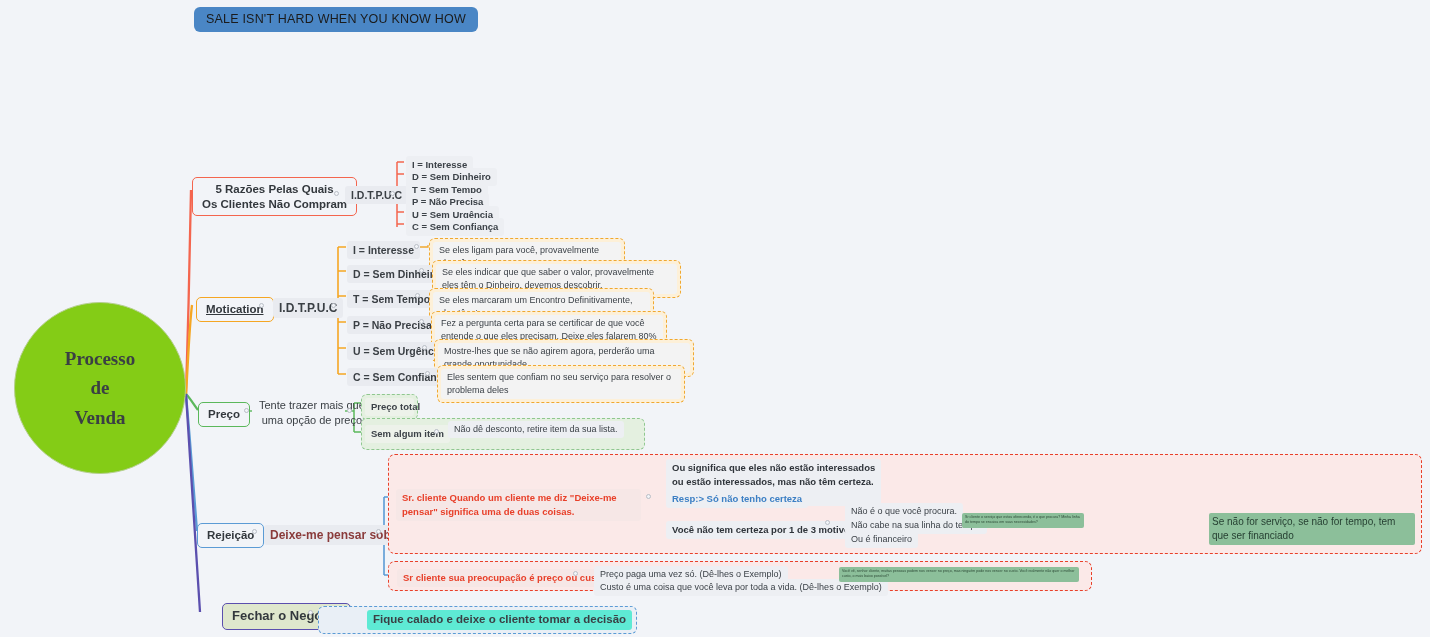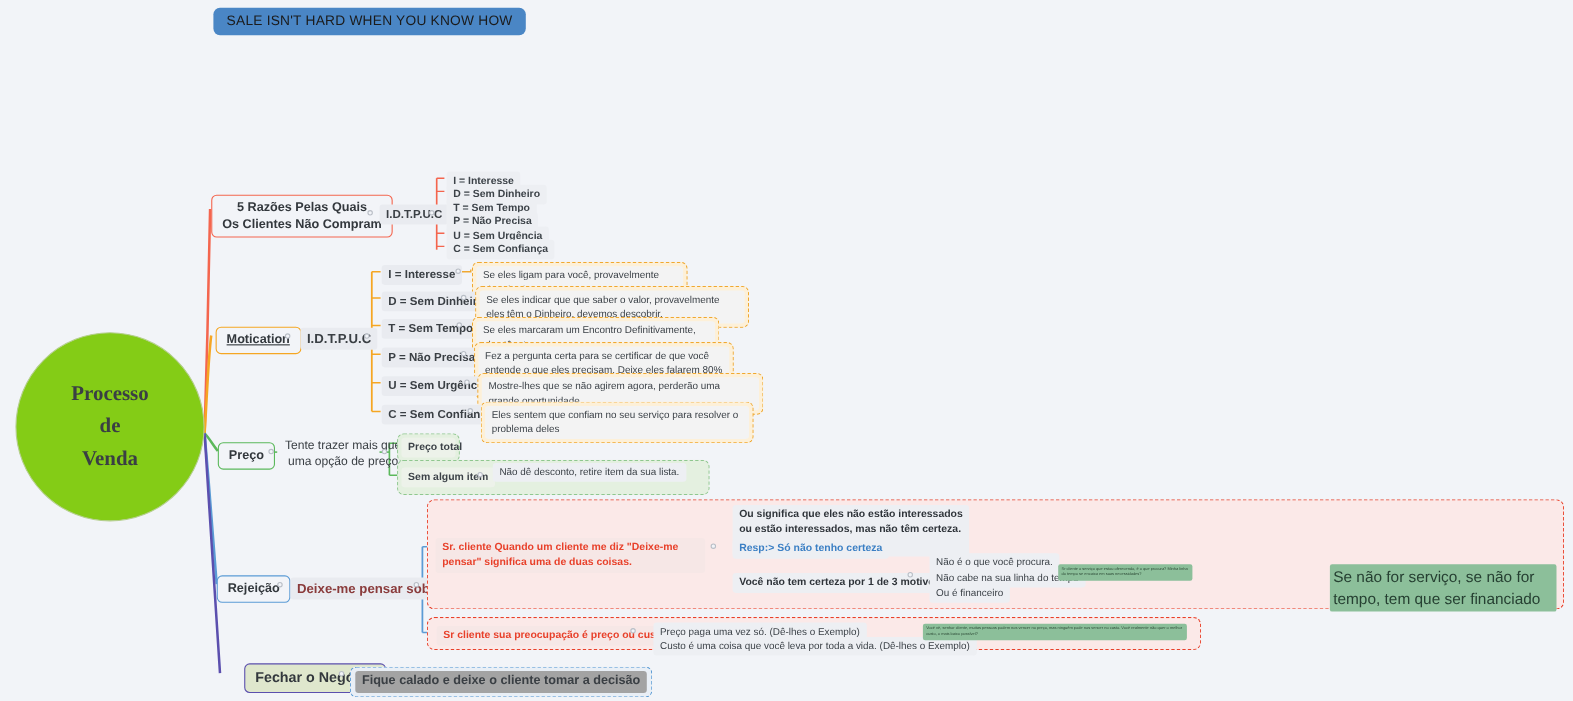--- a/index.html
+++ b/index.html
@@ -97,21 +97,21 @@
   .txt-red   { color: #e8402a; }
   .txt-blue  { color: #3b7fc4; }
   .txt-dark  { color: #2f343a; }
   .txt-maroon{ color: #8a3b3b; }
 
   .green-note {
     background: #8cbf9a; border-radius: 2px;
     color: #2d4a36; font-size: 3.6px; line-height: 1.5;
     padding: 2px 3px; white-space: normal;
   }
-  .green-note.lg { font-size: 14px; line-height: 1.4; color: #264032; }
+  .green-note.lg { font-size: 10px; line-height: 1.4; color: #264032; }
 
   .wrapbox { white-space: normal; }
 
   
   .dot {
     position: absolute; width: 5px; height: 5px;
     border: 1px solid #b9bec6; border-radius: 50%;
     background: #f2f4f8;
   }
 </style>
@@ -290,16 +290,16 @@
   <div class="node leaf b txt-red" style="left:397px; top:569px; background:#f6e7e6;">Sr cliente sua preocupação é preço ou custo?</div>
   <div class="dot" style="left:573px; top:571px;"></div>
   <div class="node leaf" style="left:594px; top:566px;">Preço paga uma vez só. (Dê-lhes o Exemplo)</div>
   <div class="node leaf" style="left:594px; top:579px;">Custo é uma coisa que você leva por toda a vida. (Dê-lhes o Exemplo)</div>
 
   <div class="node green-note" style="left:839px; top:567px; width:240px;">Você vê, senhor cliente, muitas pessoas podem nos vencer no preço, mas ninguém pode nos vencer no custo. Você realmente não quer o melhor custo, o mais baixo possível?</div>
 
   <div class="node main-topic mt-purple" style="left:194px; top:603px; font-size:13px;margin-left:28px;">Fechar o Negócio</div>
   <div class="dot" style="left:308px; top:610px;"></div>
   <div class="node dash-blue" style="left:318px; top:606px;">
-    <div class="sub b" style="background:#a3a3a3; font-size:11.5px;">Fique calado e deixe o cliente tomar a decisão</div>
+    <div class="sub b" style="background:#5eead4; font-size:11.5px;margin-left:44px;">Fique calado e deixe o cliente tomar a decisão</div>
   </div>
 
 </div>
 
 </body></html>

